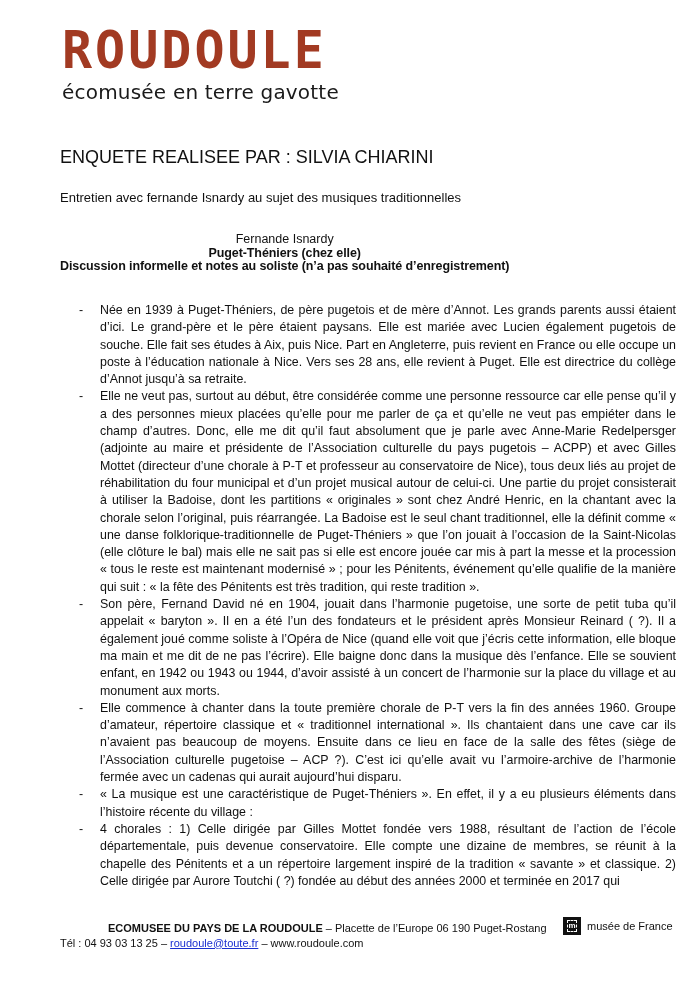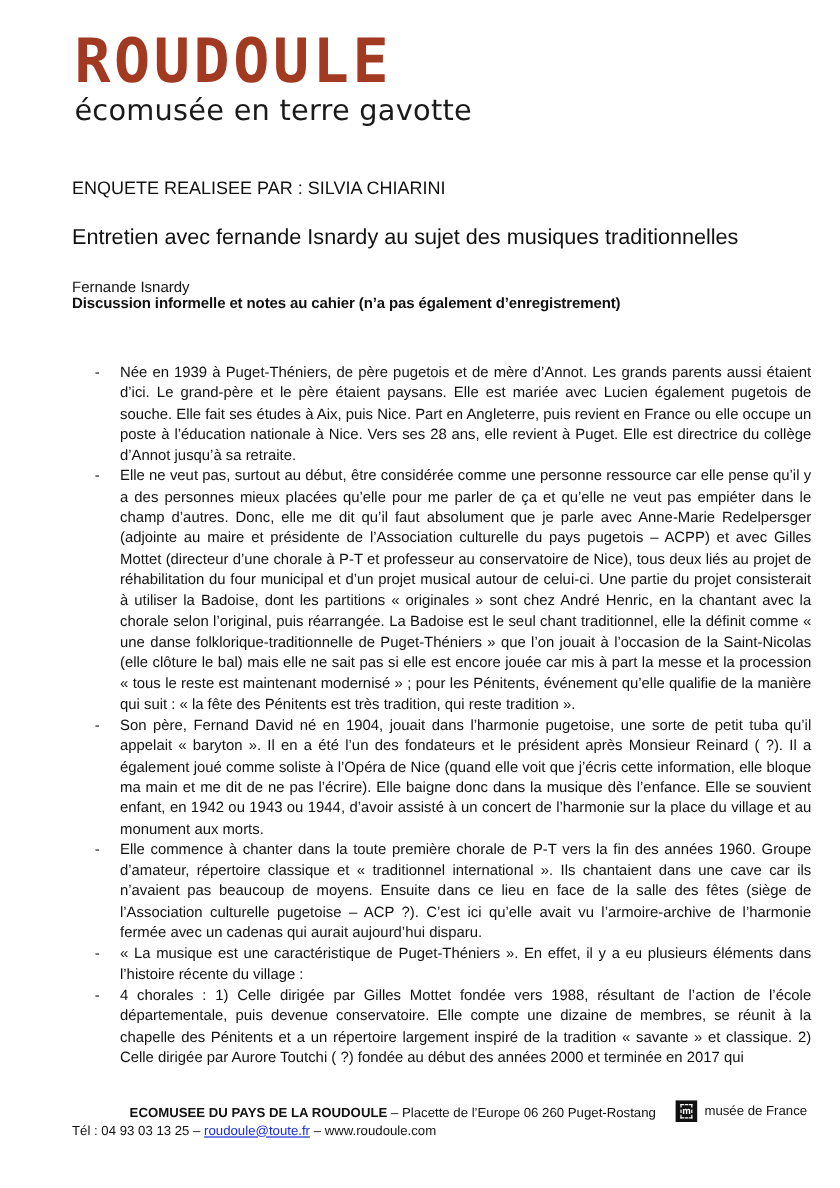--- a/index.html
+++ b/index.html
@@ -2,27 +2,27 @@
 <html><head>
 <meta charset="utf-8">
 <style>
   html, body { margin: 0; padding: 0; background: #ffffff; }
   body { width: 700px; height: 990px; position: relative; overflow: hidden;
          font-family: "Liberation Sans", "DejaVu Sans", sans-serif; color: #111; }
   .logo { position: absolute; left: 62px; top: 26px; }
   .logo-title { font-family: "DejaVu Sans Mono", "Liberation Mono", monospace; font-weight: bold;
                 font-size: 50px; letter-spacing: 3px; color: #a23a22; line-height: 50px;
                 transform: scaleY(1.02); }
-  .logo-sub { font-family: "DejaVu Sans", sans-serif; font-size: 24px; color: #1a1a1a;
+  .logo-sub { font-family: "DejaVu Sans", sans-serif; font-size: 20px; color: #1a1a1a;
               line-height: 28px; margin-top: 2px; letter-spacing: 0.2px; }
-  .hdr { position: absolute; left: 60px; font-size: 18px; line-height: 15px; }
-  .h-enquete { top: 150px; font-size: 15px; }
+  .hdr { position: absolute; left: 60px; font-size: 13px; line-height: 15px; }
+  .h-enquete { top: 150px; font-size: 18px; }
   .h-entretien { top: 190px; font-weight: 500; }
   .meta { position: absolute; left: 60px; top: 233px; font-size: 12.5px; line-height: 13.5px; }
-  .meta div { white-space: nowrap; }
+  .meta div { white-space: nowrap; text-align: center; }
   .meta .bold { font-weight: bold; letter-spacing: -0.1px; }
   .body-list { position: absolute; left: 100px; top: 302px; width: 576px; margin: 0; padding: 0; list-style: none; }
   .body-list li { position: relative; font-size: 12.4px; line-height: 17.3px; text-align: justify; margin: 0; }
   .body-list li .dash { position: absolute; left: -21px; top: 0; }
   .footer { position: absolute; left: 60px; top: 921px; font-size: 11px; line-height: 14.5px; }
   .footer b { font-weight: bold; padding-left: 48px; }
   .footer a { color: #1a2fd0; text-decoration: underline; }
   .mdf { position: absolute; left: 563px; top: 917px; display: flex; align-items: center; }
   .mdf-box { width: 18px; height: 18px; background: #111; position: relative; }
   .mdf-box span { position: absolute; left: 4px; top: 3px; width: 10px; height: 12px; border: 1px dashed #fff;
@@ -35,34 +35,35 @@
 <div class="logo">
   <div class="logo-title">ROUDOULE</div>
   <div class="logo-sub">écomusée en terre gavotte</div>
 </div>
 
 <div class="hdr h-enquete">ENQUETE REALISEE PAR : SILVIA CHIARINI</div>
 <div class="hdr h-entretien">Entretien avec fernande Isnardy au sujet des musiques traditionnelles</div>
 
 <div class="meta">
   <div>Fernande Isnardy</div>
-  <div class="bold">Discussion informelle et notes au cahier (n’a pas également d’enregistrement)</div>
+  <div class="bold">Puget-Théniers (chez elle)</div>
+  <div class="bold">Discussion informelle et notes au soliste (n’a pas souhaité d’enregistrement)</div>
 </div>
 
 <ul class="body-list">
   <li><span class="dash">-</span><span>Née en 1939 à Puget-Théniers, de père pugetois et de mère d’Annot. Les grands parents aussi étaient d’ici. Le grand-père et le père étaient paysans. Elle est mariée avec Lucien également pugetois de souche. Elle fait ses études à Aix, puis Nice. Part en Angleterre, puis revient en France ou elle occupe un poste à l’éducation nationale à Nice. Vers ses 28 ans, elle revient à Puget. Elle est directrice du collège d’Annot jusqu’à sa retraite.</span></li>
   <li><span class="dash">-</span><span>Elle ne veut pas, surtout au début, être considérée comme une personne ressource car elle pense qu’il y a des personnes mieux placées qu’elle pour me parler de ça et qu’elle ne veut pas empiéter dans le champ d’autres. Donc, elle me dit qu’il faut absolument que je parle avec Anne-Marie Redelpersger (adjointe au maire et présidente de l’Association culturelle du pays pugetois – ACPP) et avec Gilles Mottet (directeur d’une chorale à P-T et professeur au conservatoire de Nice), tous deux liés au projet de réhabilitation du four municipal et d’un projet musical autour de celui-ci. Une partie du projet consisterait à utiliser la Badoise, dont les partitions « originales » sont chez André Henric, en la chantant avec la chorale selon l’original, puis réarrangée. La Badoise est le seul chant traditionnel, elle la définit comme « une danse folklorique-traditionnelle de Puget-Théniers » que l’on jouait à l’occasion de la Saint-Nicolas (elle clôture le bal) mais elle ne sait pas si elle est encore jouée car mis à part la messe et la procession « tous le reste est maintenant modernisé » ; pour les Pénitents, événement qu’elle qualifie de la manière qui suit : « la fête des Pénitents est très tradition, qui reste tradition ».</span></li>
   <li><span class="dash">-</span><span>Son père, Fernand David né en 1904, jouait dans l’harmonie pugetoise, une sorte de petit tuba qu’il appelait « baryton ». Il en a été l’un des fondateurs et le président après Monsieur Reinard ( ?). Il a également joué comme soliste à l’Opéra de Nice (quand elle voit que j’écris cette information, elle bloque ma main et me dit de ne pas l’écrire). Elle baigne donc dans la musique dès l’enfance. Elle se souvient enfant, en 1942 ou 1943 ou 1944, d’avoir assisté à un concert de l’harmonie sur la place du village et au monument aux morts.</span></li>
   <li><span class="dash">-</span><span>Elle commence à chanter dans la toute première chorale de P-T vers la fin des années 1960. Groupe d’amateur, répertoire classique et « traditionnel international ». Ils chantaient dans une cave car ils n’avaient pas beaucoup de moyens. Ensuite dans ce lieu en face de la salle des fêtes (siège de l’Association culturelle pugetoise – ACP ?). C’est ici qu’elle avait vu l’armoire-archive de l’harmonie fermée avec un cadenas qui aurait aujourd’hui disparu.</span></li>
   <li><span class="dash">-</span><span>« La musique est une caractéristique de Puget-Théniers ». En effet, il y a eu plusieurs éléments dans l’histoire récente du village :</span></li>
   <li><span class="dash">-</span><span>4 chorales : 1) Celle dirigée par Gilles Mottet fondée vers 1988, résultant de l’action de l’école départementale, puis devenue conservatoire. Elle compte une dizaine de membres, se réunit à la chapelle des Pénitents et a un répertoire largement inspiré de la tradition « savante » et classique. 2) Celle dirigée par Aurore Toutchi ( ?) fondée au début des années 2000 et terminée en 2017 qui</span></li>
 </ul>
 
 <div class="footer">
-  <div><b>ECOMUSEE DU PAYS DE LA ROUDOULE</b><span> – Placette de l’Europe 06 260 Puget-Rostang</span></div>
+  <div><b>ECOMUSEE DU PAYS DE LA ROUDOULE</b><span> – Placette de l’Europe 06 190 Puget-Rostang</span></div>
   <div><span>Tél : 04 93 03 13 25 – </span><a>roudoule@toute.fr</a><span> – www.roudoule.com</span></div>
 </div>
 
 <div class="mdf">
   <div class="mdf-box">
       <span>m</span>
     </div>
   <div class="mdf-label">musée de France</div>
 </div>
 

